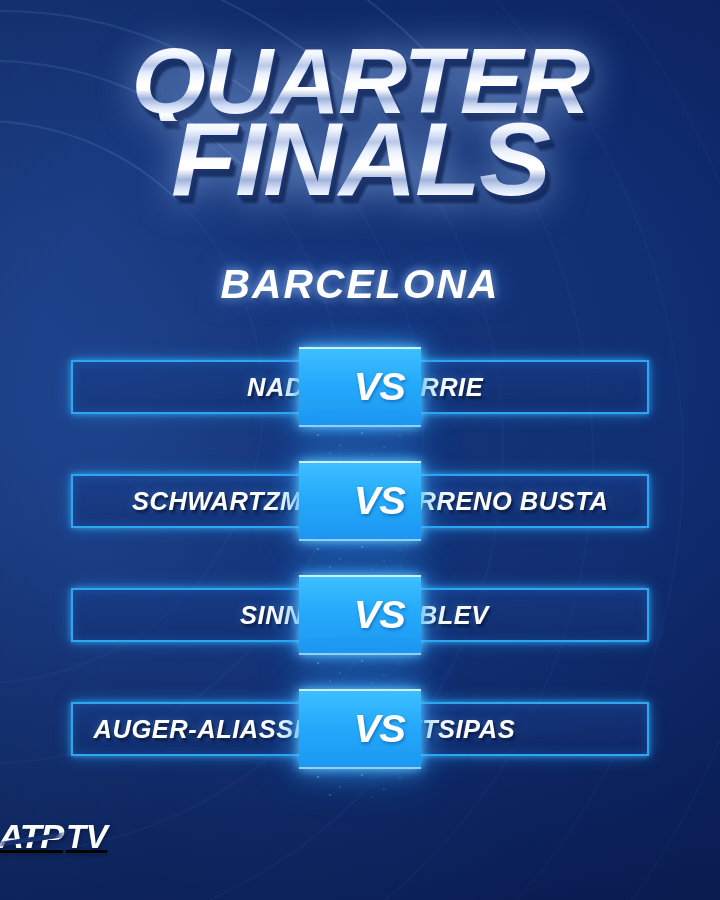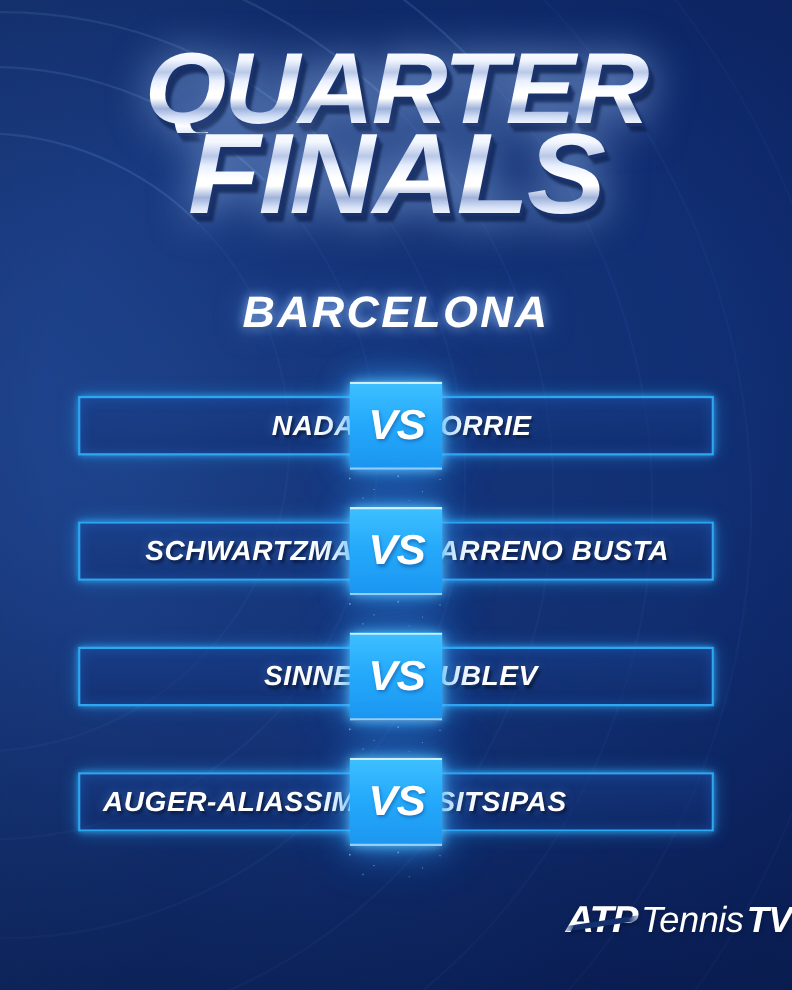--- a/index.html
+++ b/index.html
@@ -187,20 +187,21 @@
     background: linear-gradient(180deg, #3ec0ff 0%, #24a9fb 48%, #1c96f0 100%);
     box-shadow:
       0 0 10px rgba(90,200,255,0.95),
       0 0 26px rgba(60,170,255,0.7),
       0 0 48px rgba(40,140,250,0.42),
       inset 0 2px 0 rgba(255,255,255,0.75),
       inset 0 -2px 0 rgba(255,255,255,0.55);
     display: flex;
     align-items: center;
     justify-content: center;
+    padding-left: 38px;
   }
   .vs-text {
     font-family: "Liberation Sans", sans-serif;
     font-weight: 700;
     font-style: italic;
     font-size: 38px;
     letter-spacing: -1px;
     color: #ffffff;
     text-shadow: 1px 2px 3px rgba(10,60,130,0.45);
     transform: scaleX(1.05);
@@ -224,22 +225,23 @@
   }
 
   
   .footer {
     position: absolute;
     left: 0;
     right: 0;
     bottom: 44px;
     display: flex;
     align-items: center;
-    justify-content: flex-end;
+    justify-content: flex-start;
     z-index: 6;
+    text-decoration: underline;
   }
   .logo {
     display: flex;
     align-items: baseline;
     filter: drop-shadow(1px 2px 2px rgba(6,20,56,0.7));
   }
   .logo-atp {
     position: relative;
     font-family: "Liberation Sans", sans-serif;
     font-weight: 700;
@@ -347,18 +349,17 @@
       <div class="vs-badge">
         <span class="vs-text">VS</span>
       </div>
     </div>
 
   </div>
 
   <div class="footer">
     <div class="logo">
       <span class="logo-atp">ATP</span>
-      <span class="logo-tennis">Tennis</span>
       <span class="logo-tv">TV</span>
     </div>
   </div>
 
 </div>
 
 </body></html>

